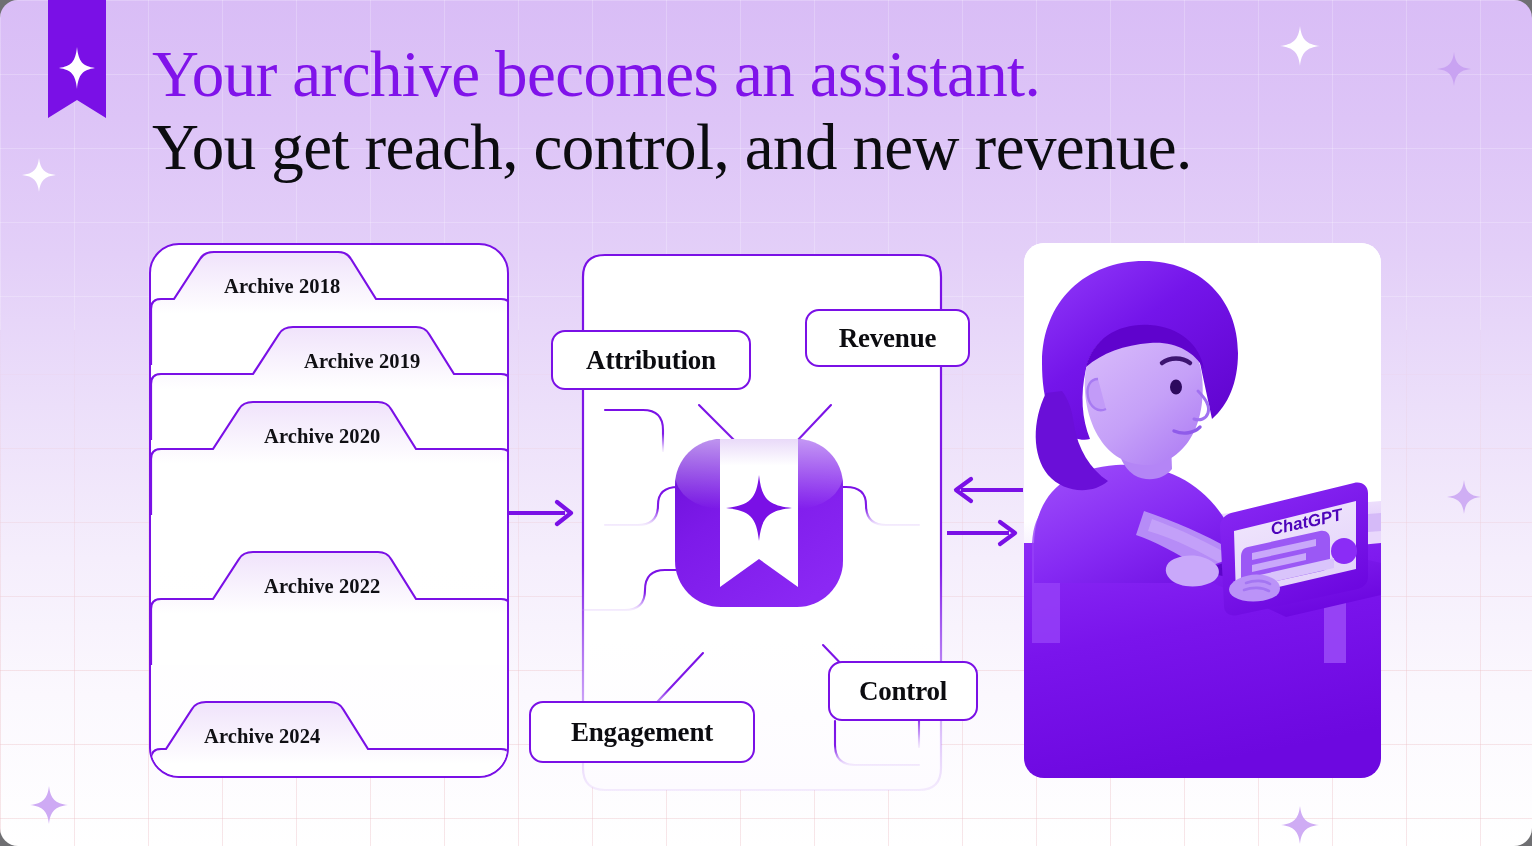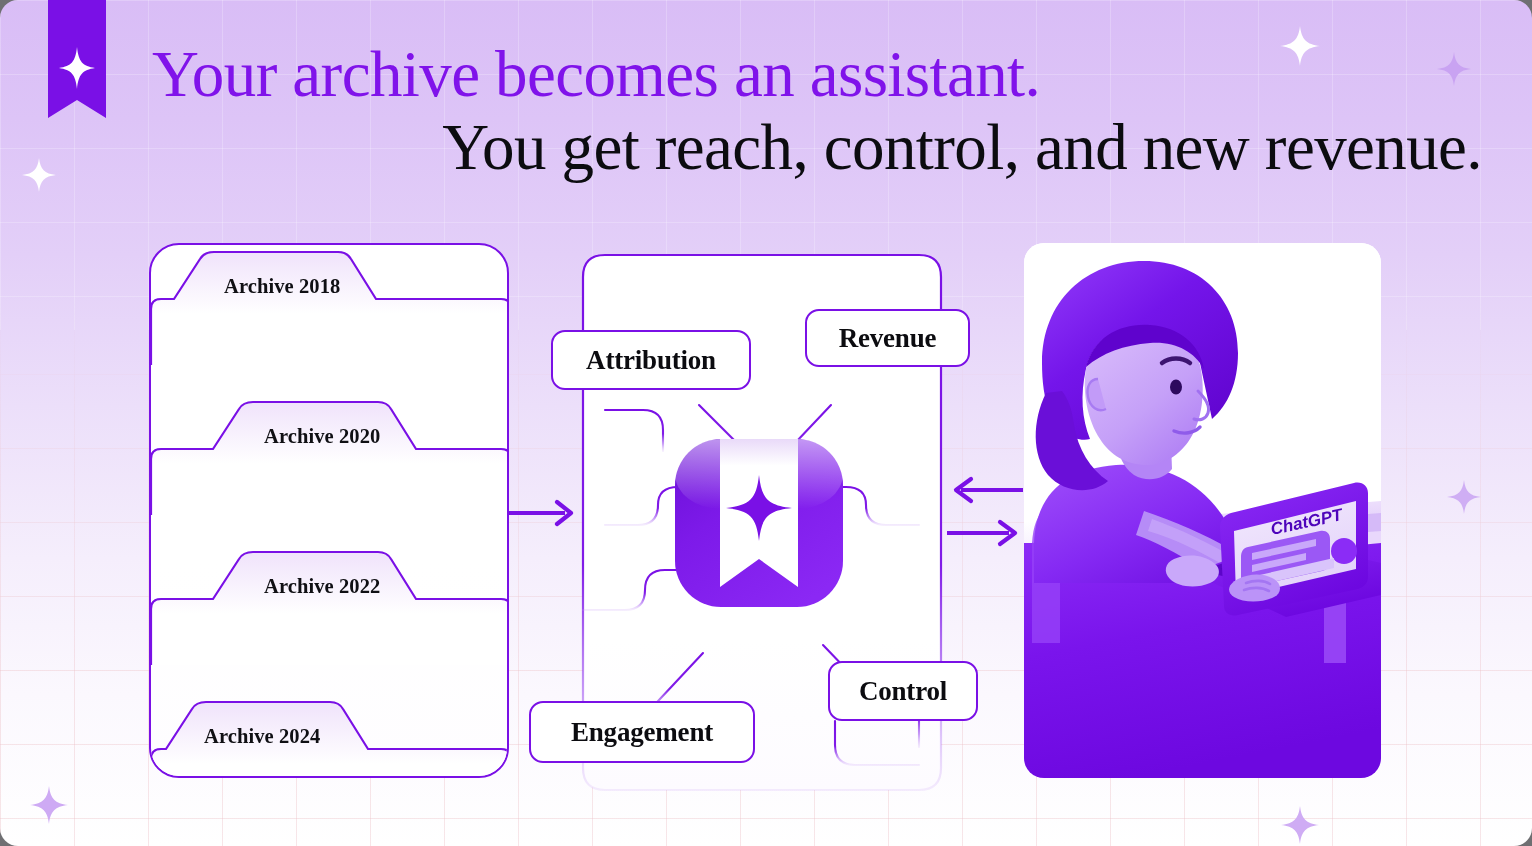--- a/index.html
+++ b/index.html
@@ -72,21 +72,21 @@
     width: 1330px;
   }
   .headline-line {
     font-size: 65px;
     line-height: 1.12;
     letter-spacing: -0.6px;
     font-weight: 400;
     white-space: nowrap;
   }
   .headline-line.l1 { color: #8013ea; }
-  .headline-line.l2 { color: #0c0c10; text-align: right; }
+  .headline-line.l2 { color: #0c0c10; }
 
   
   .panel {
     position: absolute;
     top: 243px;
     height: 535px;
     border-radius: 30px;
     box-sizing: border-box;
   }
 
@@ -243,20 +243,32 @@
               <linearGradient id="fg1" x1="0" y1="0" x2="0" y2="1">
             <stop offset="0%" stop-color="#f0e3fb"></stop>
                 <stop offset="55%" stop-color="#ffffff"></stop>
               </linearGradient>
             </defs>
           <path d="M3 118 V62 Q3 52 13 52 H26 L52 12 Q56 5 66 5 H190 Q199 5 203 12 L228 52 H353 Q363 52 363 62 V118" fill="url(#fg1)" stroke="#7a10e6" stroke-width="2.2" stroke-linejoin="round"></path>
         </svg>
         <div class="folder-label" style="left:76px; top:28px;">Archive 2018</div>
       </div>
 
+      <div class="folder" style="top:77px;">
+        <svg viewBox="0 0 366 120" preserveAspectRatio="none">
+          <defs>
+              <linearGradient id="fg2" x1="0" y1="0" x2="0" y2="1">
+            <stop offset="0%" stop-color="#f0e3fb"></stop>
+                <stop offset="55%" stop-color="#ffffff"></stop>
+              </linearGradient>
+            </defs>
+          <path d="M3 118 V62 Q3 52 13 52 H105 L131 12 Q135 5 145 5 H268 Q277 5 281 12 L306 52 H353 Q363 52 363 62 V118" fill="url(#fg2)" stroke="#7a10e6" stroke-width="2.2" stroke-linejoin="round"></path>
+        </svg>
+        <div class="folder-label" style="left:156px; top:28px;">Archive 2019</div>
+      </div>
 
       <div class="folder" style="top:152px;">
         <svg viewBox="0 0 366 120" preserveAspectRatio="none">
           <defs>
               <linearGradient id="fg3" x1="0" y1="0" x2="0" y2="1">
             <stop offset="0%" stop-color="#f0e3fb"></stop>
                 <stop offset="55%" stop-color="#ffffff"></stop>
               </linearGradient>
             </defs>
           <path d="M3 118 V62 Q3 52 13 52 H65 L91 12 Q95 5 105 5 H230 Q239 5 243 12 L268 52 H353 Q363 52 363 62 V118" fill="url(#fg3)" stroke="#7a10e6" stroke-width="2.2" stroke-linejoin="round"></path>

